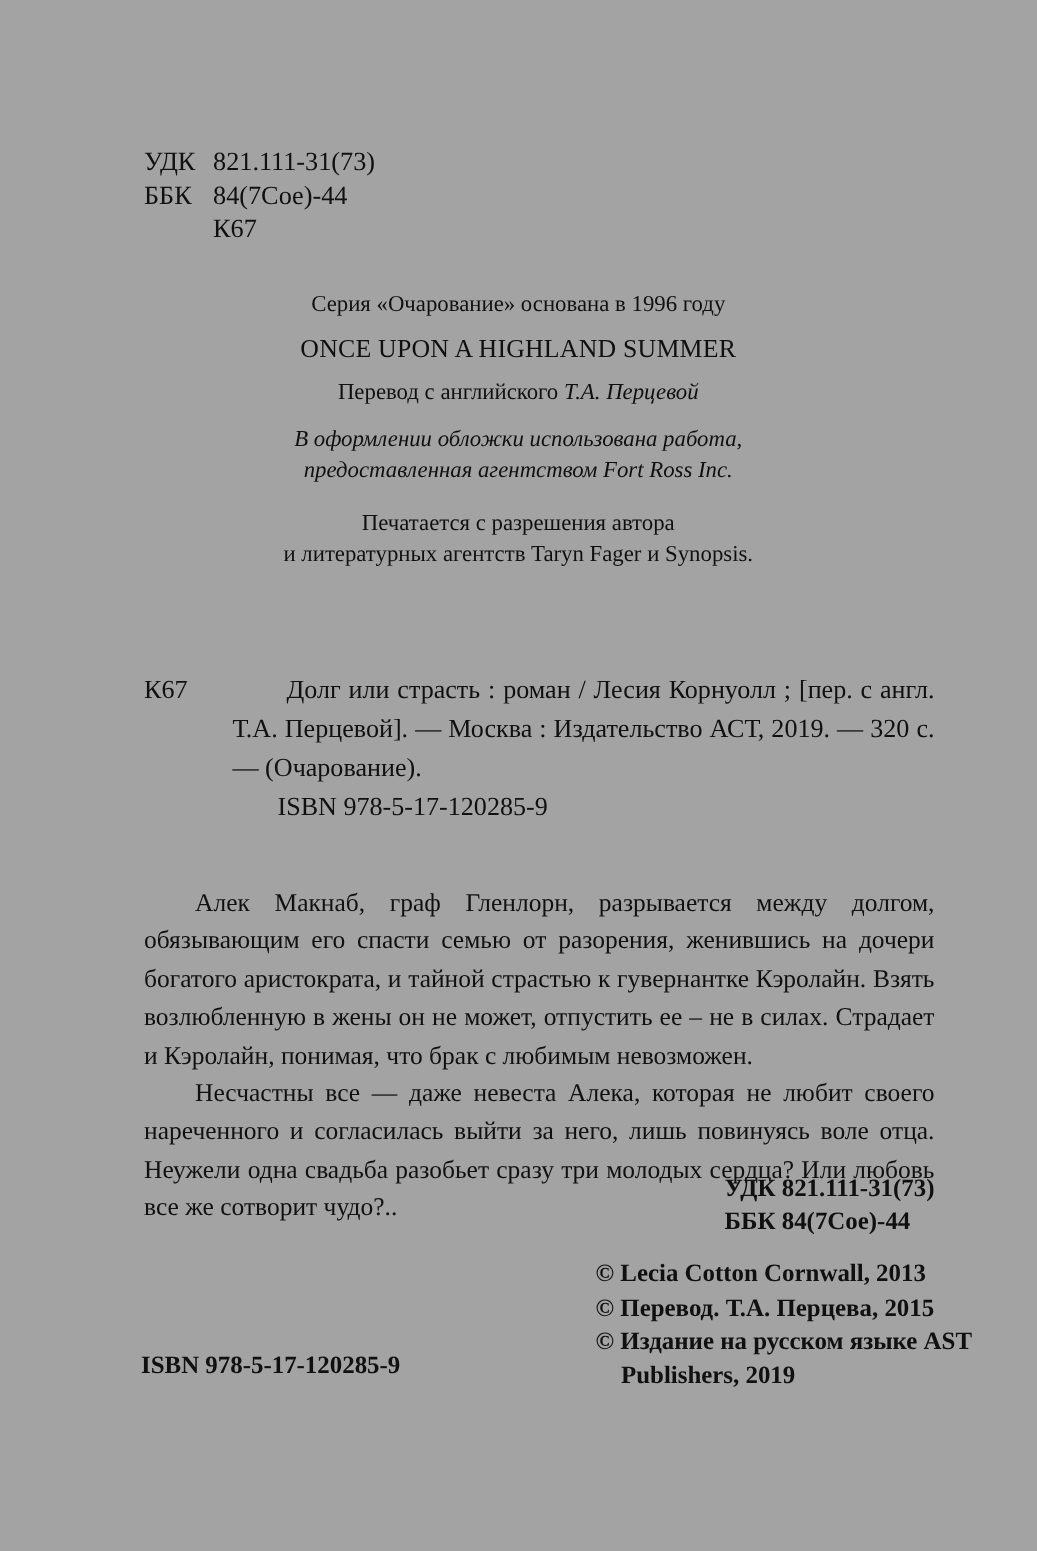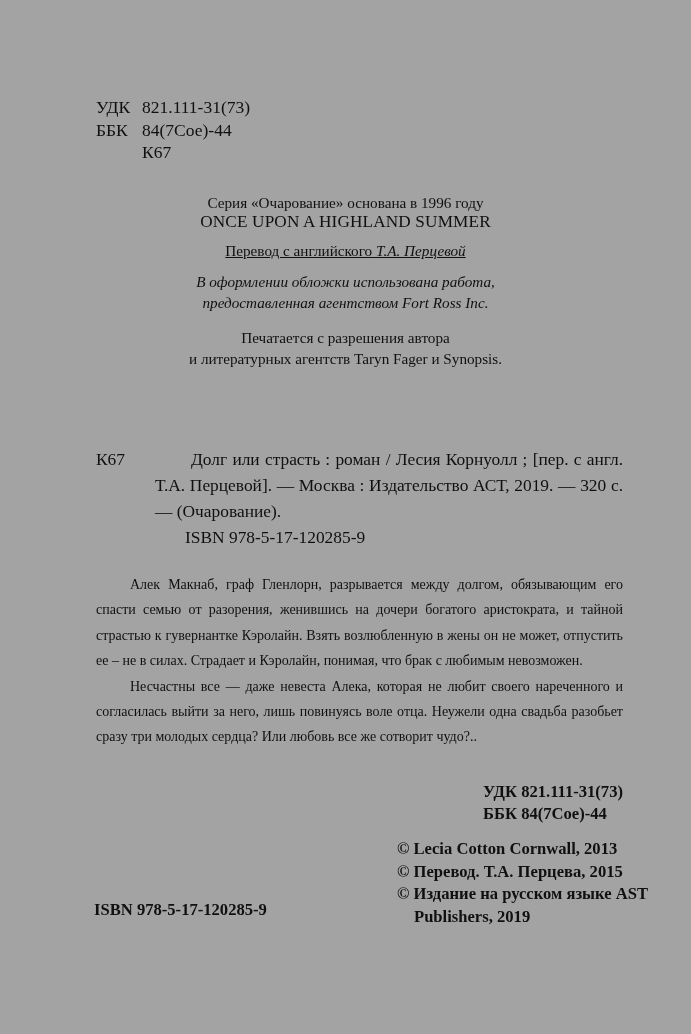--- a/index.html
+++ b/index.html
@@ -53,32 +53,32 @@
     top: 193px;
     text-align: center;
     font-size: 15.2px;
     line-height: 19px;
   }
   .imprint .line {
     display: block;
     white-space: nowrap;
   }
   .imprint .series {
+    margin-bottom: 11px;
   }
   .imprint .author-latin {
     margin-bottom: 9px;
   }
   .imprint .orig-title {
     font-size: 17.2px;
     letter-spacing: 0.15px;
     margin-bottom: 10px;
   }
   .imprint .translation {
     margin-bottom: 11px;
-    text-decoration: underline;
   }
   .imprint .design {
     margin-bottom: 13px;
   }
   .imprint .cover-note {
     font-style: italic;
     line-height: 21px;
     margin-bottom: 14px;
   }
   .imprint .permission {
@@ -125,23 +125,23 @@
     margin-top: 1px;
     text-indent: 30px;
     line-height: 25px;
     white-space: nowrap;
   }
 
   
   .annotation {
     position: absolute;
     left: 96px;
-    top: 572px;
+    top: 589px;
     width: 527px;
-    font-size: 14px;
+    font-size: 17px;
     line-height: 25.4px;
     text-align: justify;
     text-justify: inter-word;
   }
   .annotation p {
     margin: 0;
     text-indent: 34px;
   }
 
   

